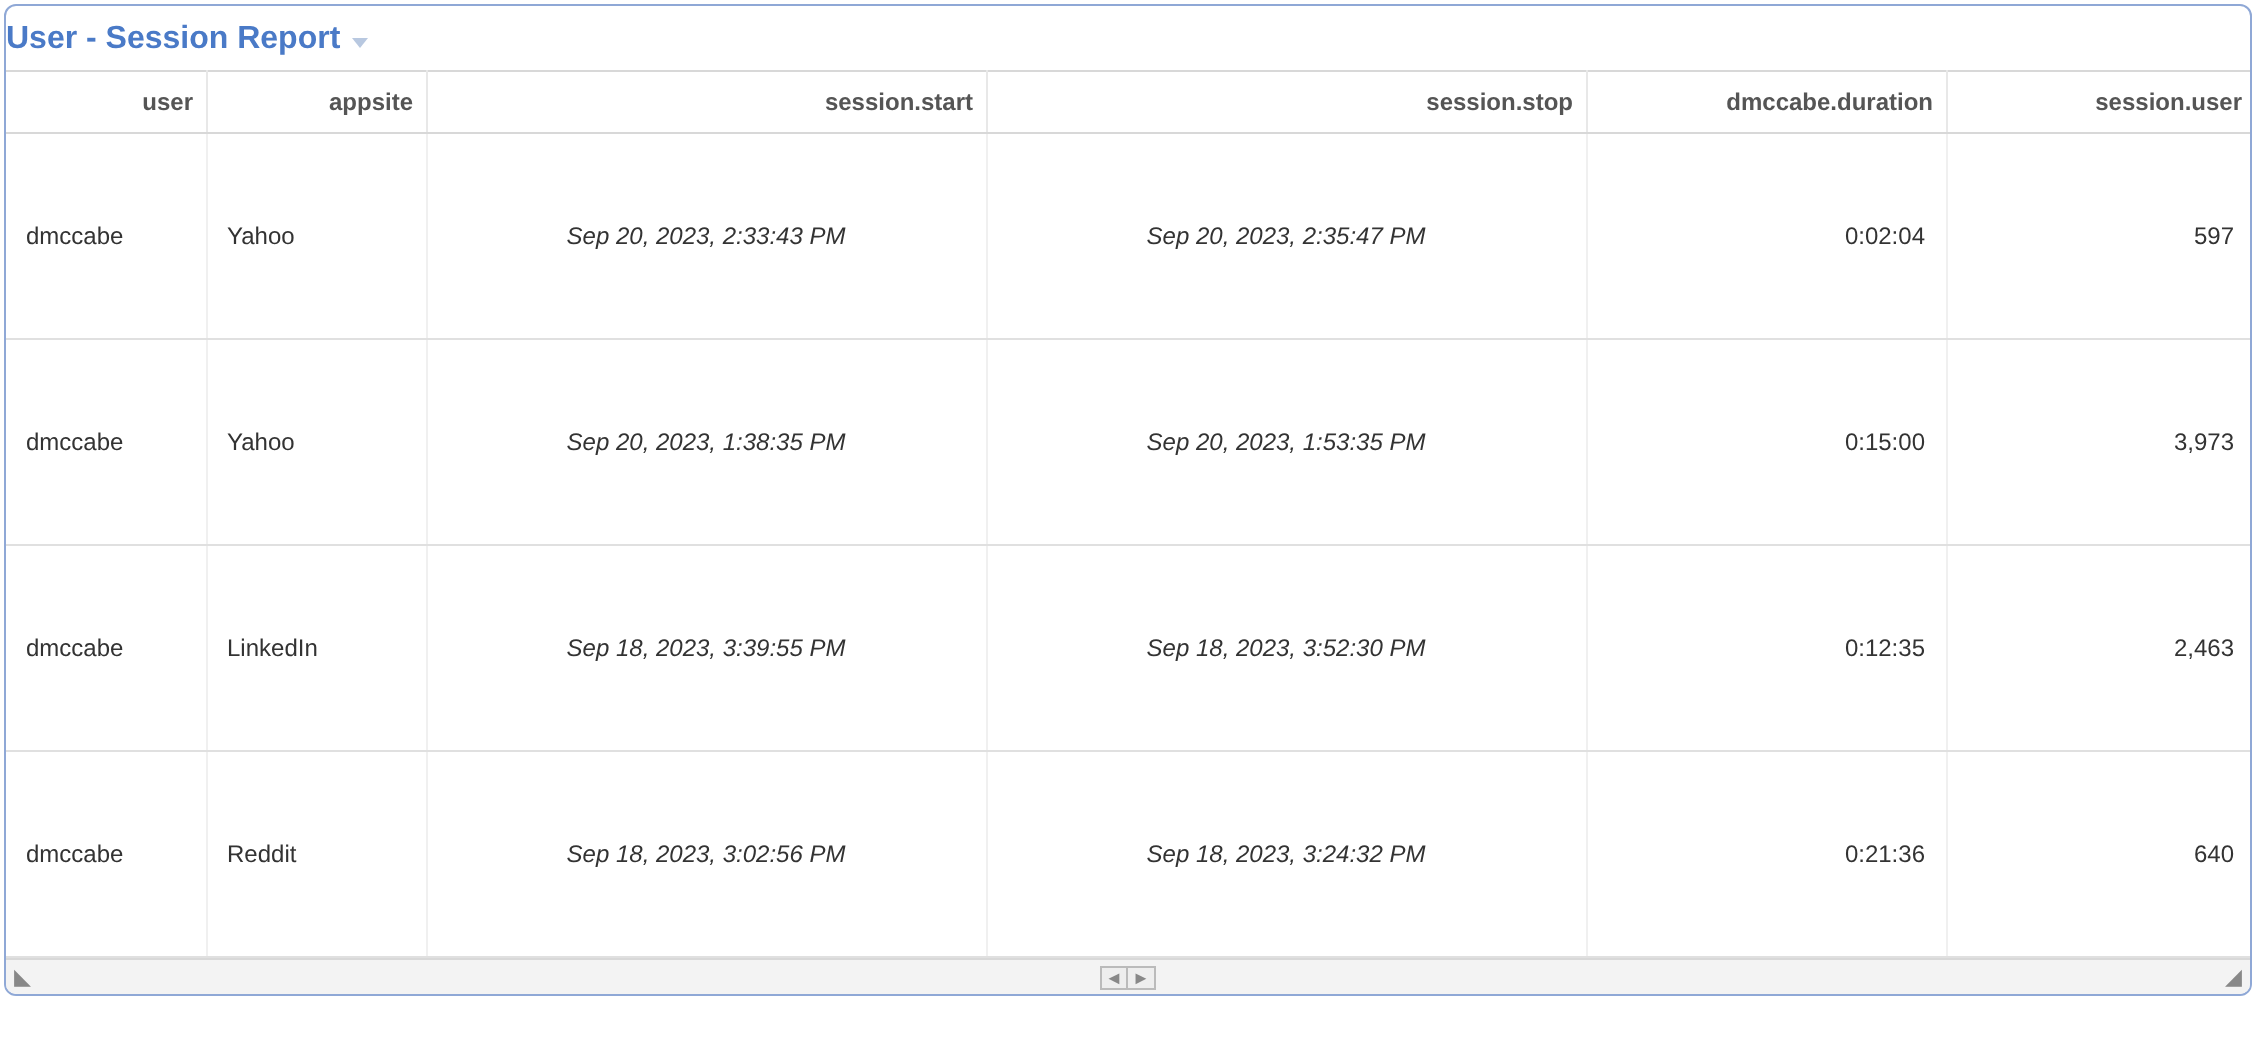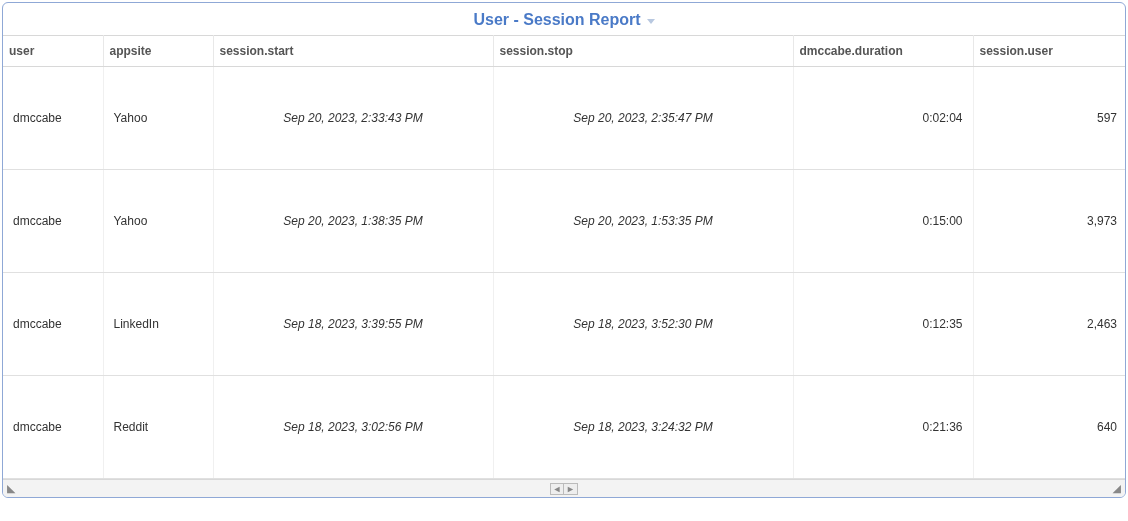--- a/index.html
+++ b/index.html
@@ -20,21 +20,20 @@
       overflow: hidden;
       background: #fff;
     }
     .panel-header {
       text-align: center;
       padding: 8px 0 6px 0;
       color: #4a7ac7;
       font-size: 16px;
       font-weight: bold;
       display: flex;
-      justify-content: center;
       align-items: center;
       gap: 6px;
     }
     .dropdown-arrow {
       width: 0;
       height: 0;
       border-left: 4px solid transparent;
       border-right: 4px solid transparent;
       border-top: 5px solid #b8c8e0;
       display: inline-block;
@@ -44,21 +43,21 @@
     table {
       width: 100%;
       border-collapse: collapse;
       table-layout: fixed;
     }
     thead th {
       background: #fff;
       color: #555;
       font-weight: bold;
       font-size: 12px;
-      text-align: left;
+      text-align: right;
       padding: 8px 6px;
       border-top: 1px solid #d8d8d8;
       border-bottom: 1px solid #d8d8d8;
       border-right: 1px solid #e8e8e8;
     }
     thead th:last-child {
       border-right: none;
     }
     tbody td {
       padding: 0 10px;

